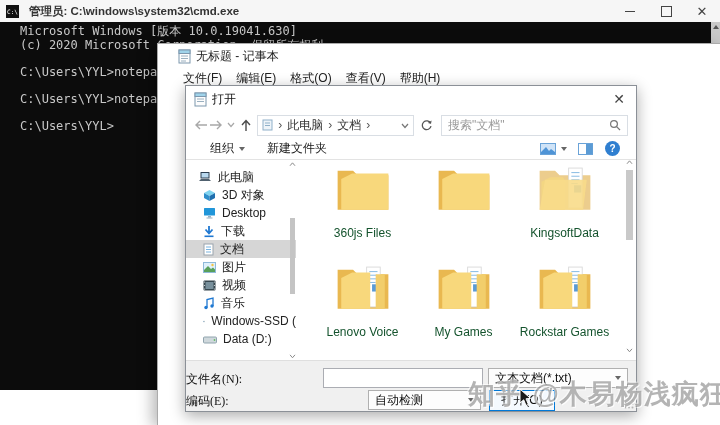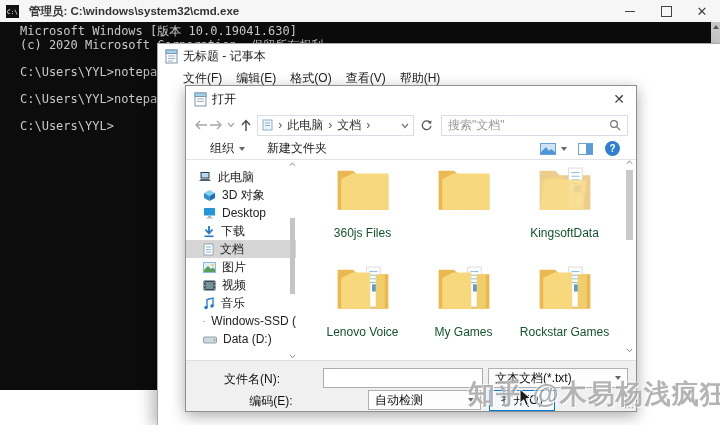--- a/index.html
+++ b/index.html
@@ -20,21 +20,21 @@
            color:#c8c8c8;font-family:"DejaVu Sans Mono",monospace;font-size:12px;line-height:13.5px;
            padding:3px 0 0 3px;box-sizing:border-box;z-index:1;}
   .console-line{min-height:13.5px;white-space:pre;padding-left:17px;}
   .console-scrollbar{position:absolute;right:0;top:22px;width:9px;height:368px;background:#c9c9c9;z-index:2;}
   .console-scroll-up{width:0;height:0;border-left:3px solid transparent;border-right:3px solid transparent;
                      border-bottom:4px solid #555;margin:3px auto 0 auto;}
   
   .notepad{position:absolute;left:157px;top:43px;width:563px;height:382px;background:#fff;
            border:1px solid #ababab;border-right:none;border-bottom:none;
            box-shadow:-5px 2px 14px rgba(0,0,0,.28);box-sizing:border-box;z-index:5;}
-  .np-titlebar{height:24px;display:flex;align-items:center;padding-left:7px;}
+  .np-titlebar{height:24px;display:flex;align-items:center;padding-left:20px;}
   .np-title{font-size:12px;color:#222;margin-left:5px;}
   .np-menubar{height:20px;display:flex;font-size:12px;color:#222;padding-left:18px;}
   .menu-item{padding:2px 7px;}
   
   .dialog{position:absolute;left:185px;top:85px;width:452px;height:327px;background:#fff;
           border:1px solid #8b9097;box-shadow:0 4px 14px rgba(0,0,0,.33);box-sizing:border-box;z-index:10;}
   .dlg-titlebar{height:26px;display:flex;align-items:center;padding-left:8px;position:relative;}
   .dlg-title{font-size:12px;color:#111;margin-left:5px;}
   .dlg-close{position:absolute;right:0;top:0;width:34px;height:26px;display:flex;align-items:center;
              justify-content:center;font-size:14px;color:#444;}
@@ -76,21 +76,21 @@
   .filelist{position:absolute;left:112px;top:0;right:14px;height:100%;}
   .grid{display:flex;flex-wrap:wrap;padding-left:14px;padding-top:3px;}
   .fitem{width:101px;height:99px;display:flex;flex-direction:column;align-items:center;}
   .fname{font-size:12px;color:#14532d;text-align:center;line-height:13px;margin-top:14px;max-width:92px;}
   .list-scroll{position:absolute;right:-12px;top:0;width:9px;height:100%;}
   .list-thumb{position:absolute;left:1px;top:10px;width:7px;height:70px;background:#c9c9c9;}
   .list-chev-up{position:absolute;left:1px;top:0px;}
   .list-chev-dn{position:absolute;left:1px;bottom:10px;}
   .footer{position:absolute;left:0;bottom:0;width:100%;height:50px;background:#f0f0f0;
           border-top:1px solid #dfdfdf;font-size:12px;color:#111;}
-  .flabel{position:absolute;text-align:center;}
+  .flabel{position:absolute;text-align:left;font-family:Liberation Serif, serif;}
   .fname-label{left:0;top:10px;width:132px;}
   .enc-label{left:0;top:32px;width:170px;}
   .fname-input{position:absolute;left:137px;top:7px;width:150px;height:18px;border:1px solid #abadb3;
                font-size:12px;padding:0 4px;box-sizing:content-box;outline:none;}
   .combo{position:absolute;height:20px;border:1px solid #b0b0b0;background:#fdfdfd;display:flex;
          align-items:center;font-size:12px;padding:5px 6px;box-sizing:border-box;color:#111;}
   .combo .tri-down{margin-left:auto;}
   .filetype-combo{left:302px;top:7px;width:140px;}
   .enc-combo{left:182px;top:29px;width:113px;}
   .open-btn{position:absolute;left:303px;top:29px;width:66px;height:21px;border:1px solid #0078d7;

